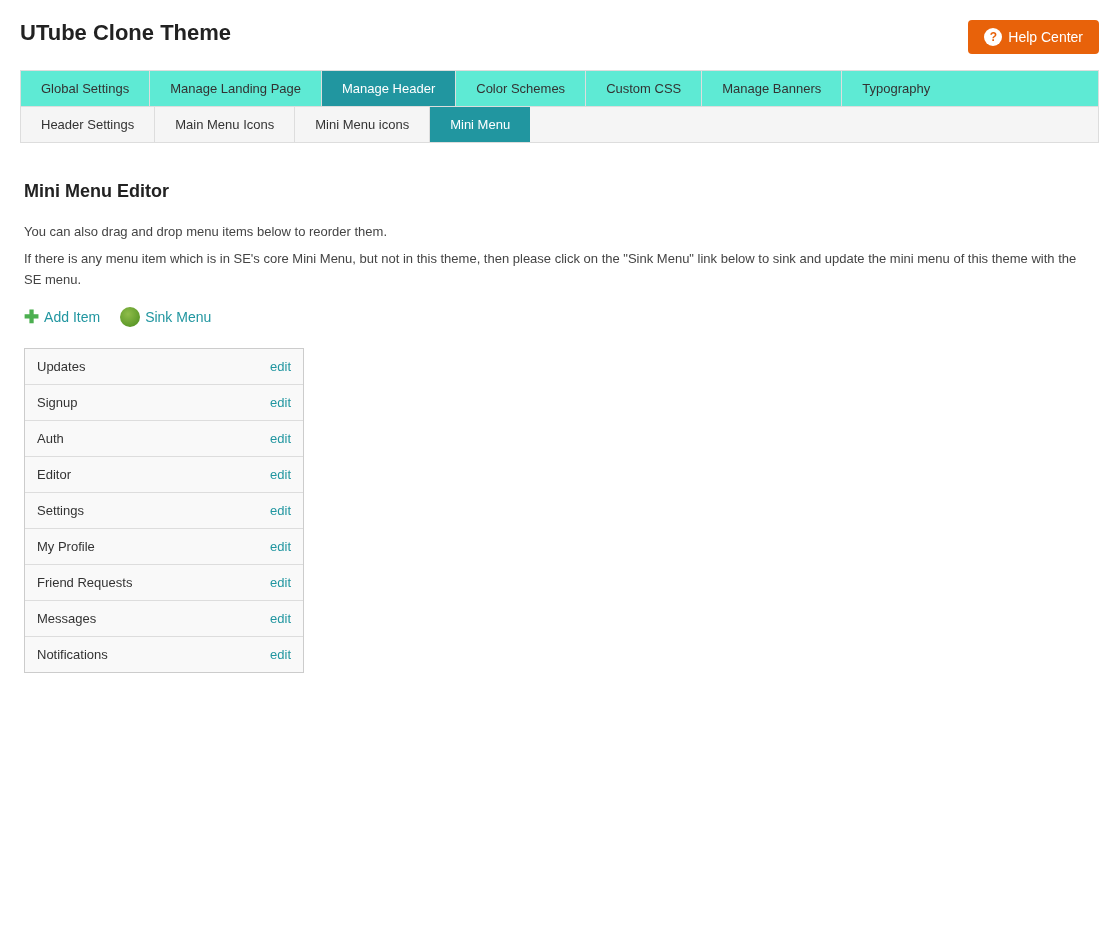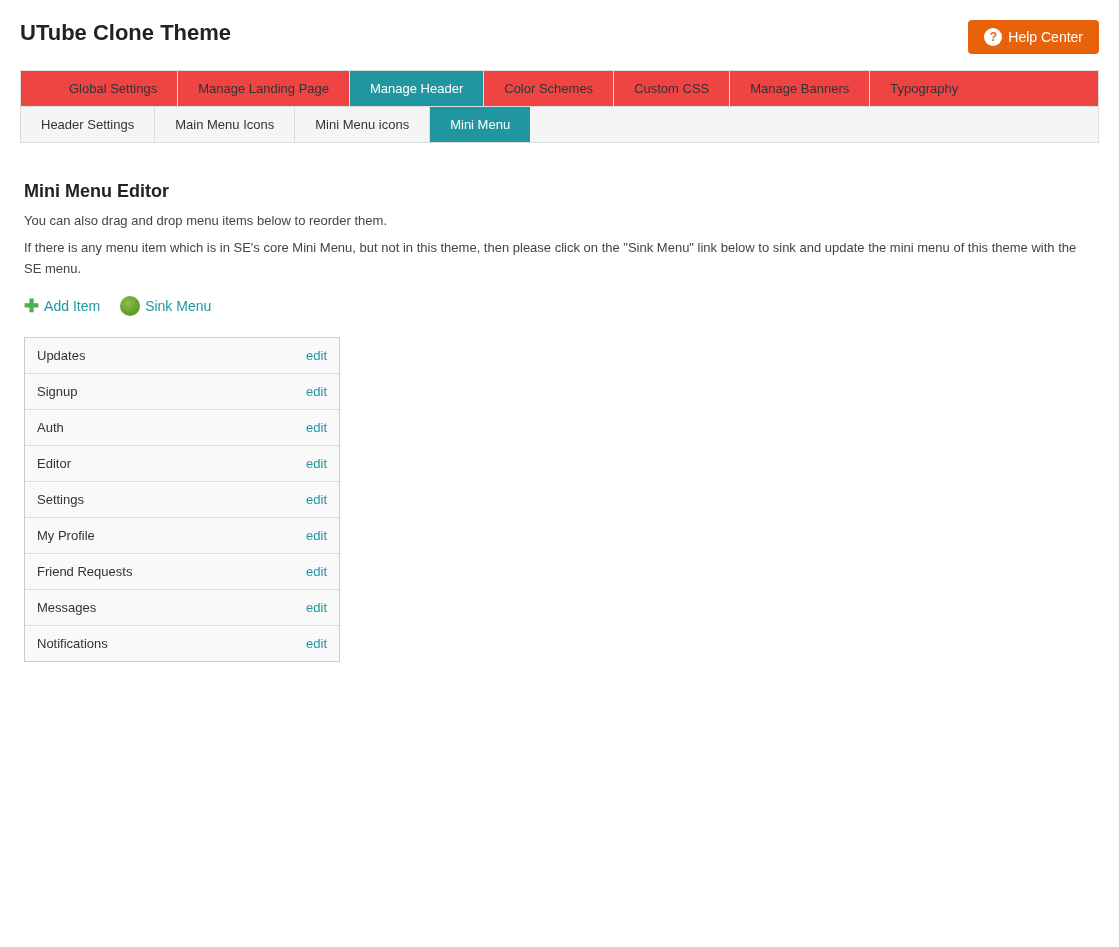--- a/index.html
+++ b/index.html
@@ -49,22 +49,21 @@
       text-align: center;
       line-height: 18px;
       font-weight: bold;
       font-size: 12px;
     }
     
     .primary-tabs {
       display: flex;
       border: 1px solid #ddd;
       border-bottom: none;
-      background: #ef4444;
-      padding-left: 28px;
+      background: #5eead4;
     }
     .primary-tabs .tab {
       padding: 10px 20px;
       cursor: pointer;
       border-right: 1px solid #ddd;
       white-space: nowrap;
       color: #333;
       font-size: 13px;
     }
     .primary-tabs .tab:last-child {
@@ -96,21 +95,21 @@
       background: #2196a0;
       color: #ffffff;
     }
     
     .content {
       padding: 10px 4px;
     }
     .section-title {
       font-size: 18px;
       font-weight: bold;
-      margin-bottom: 9px;
+      margin-bottom: 20px;
       color: #222;
     }
     .description {
       font-size: 13px;
       color: #444;
       line-height: 1.6;
       margin-bottom: 6px;
     }
     .action-bar {
       display: flex;
@@ -136,21 +135,21 @@
       width: 20px;
       height: 20px;
       border-radius: 50%;
       background: radial-gradient(circle at 40% 35%, #8fbc4a, #4a8c1c);
       display: inline-block;
       position: relative;
       overflow: hidden;
     }
     
     .menu-list {
-      width: 316px;
+      width: 280px;
       border: 1px solid #ccc;
     }
     .menu-item {
       display: flex;
       justify-content: space-between;
       align-items: center;
       padding: 10px 12px;
       border-bottom: 1px solid #ddd;
       background: #f9f9f9;
       cursor: grab;

